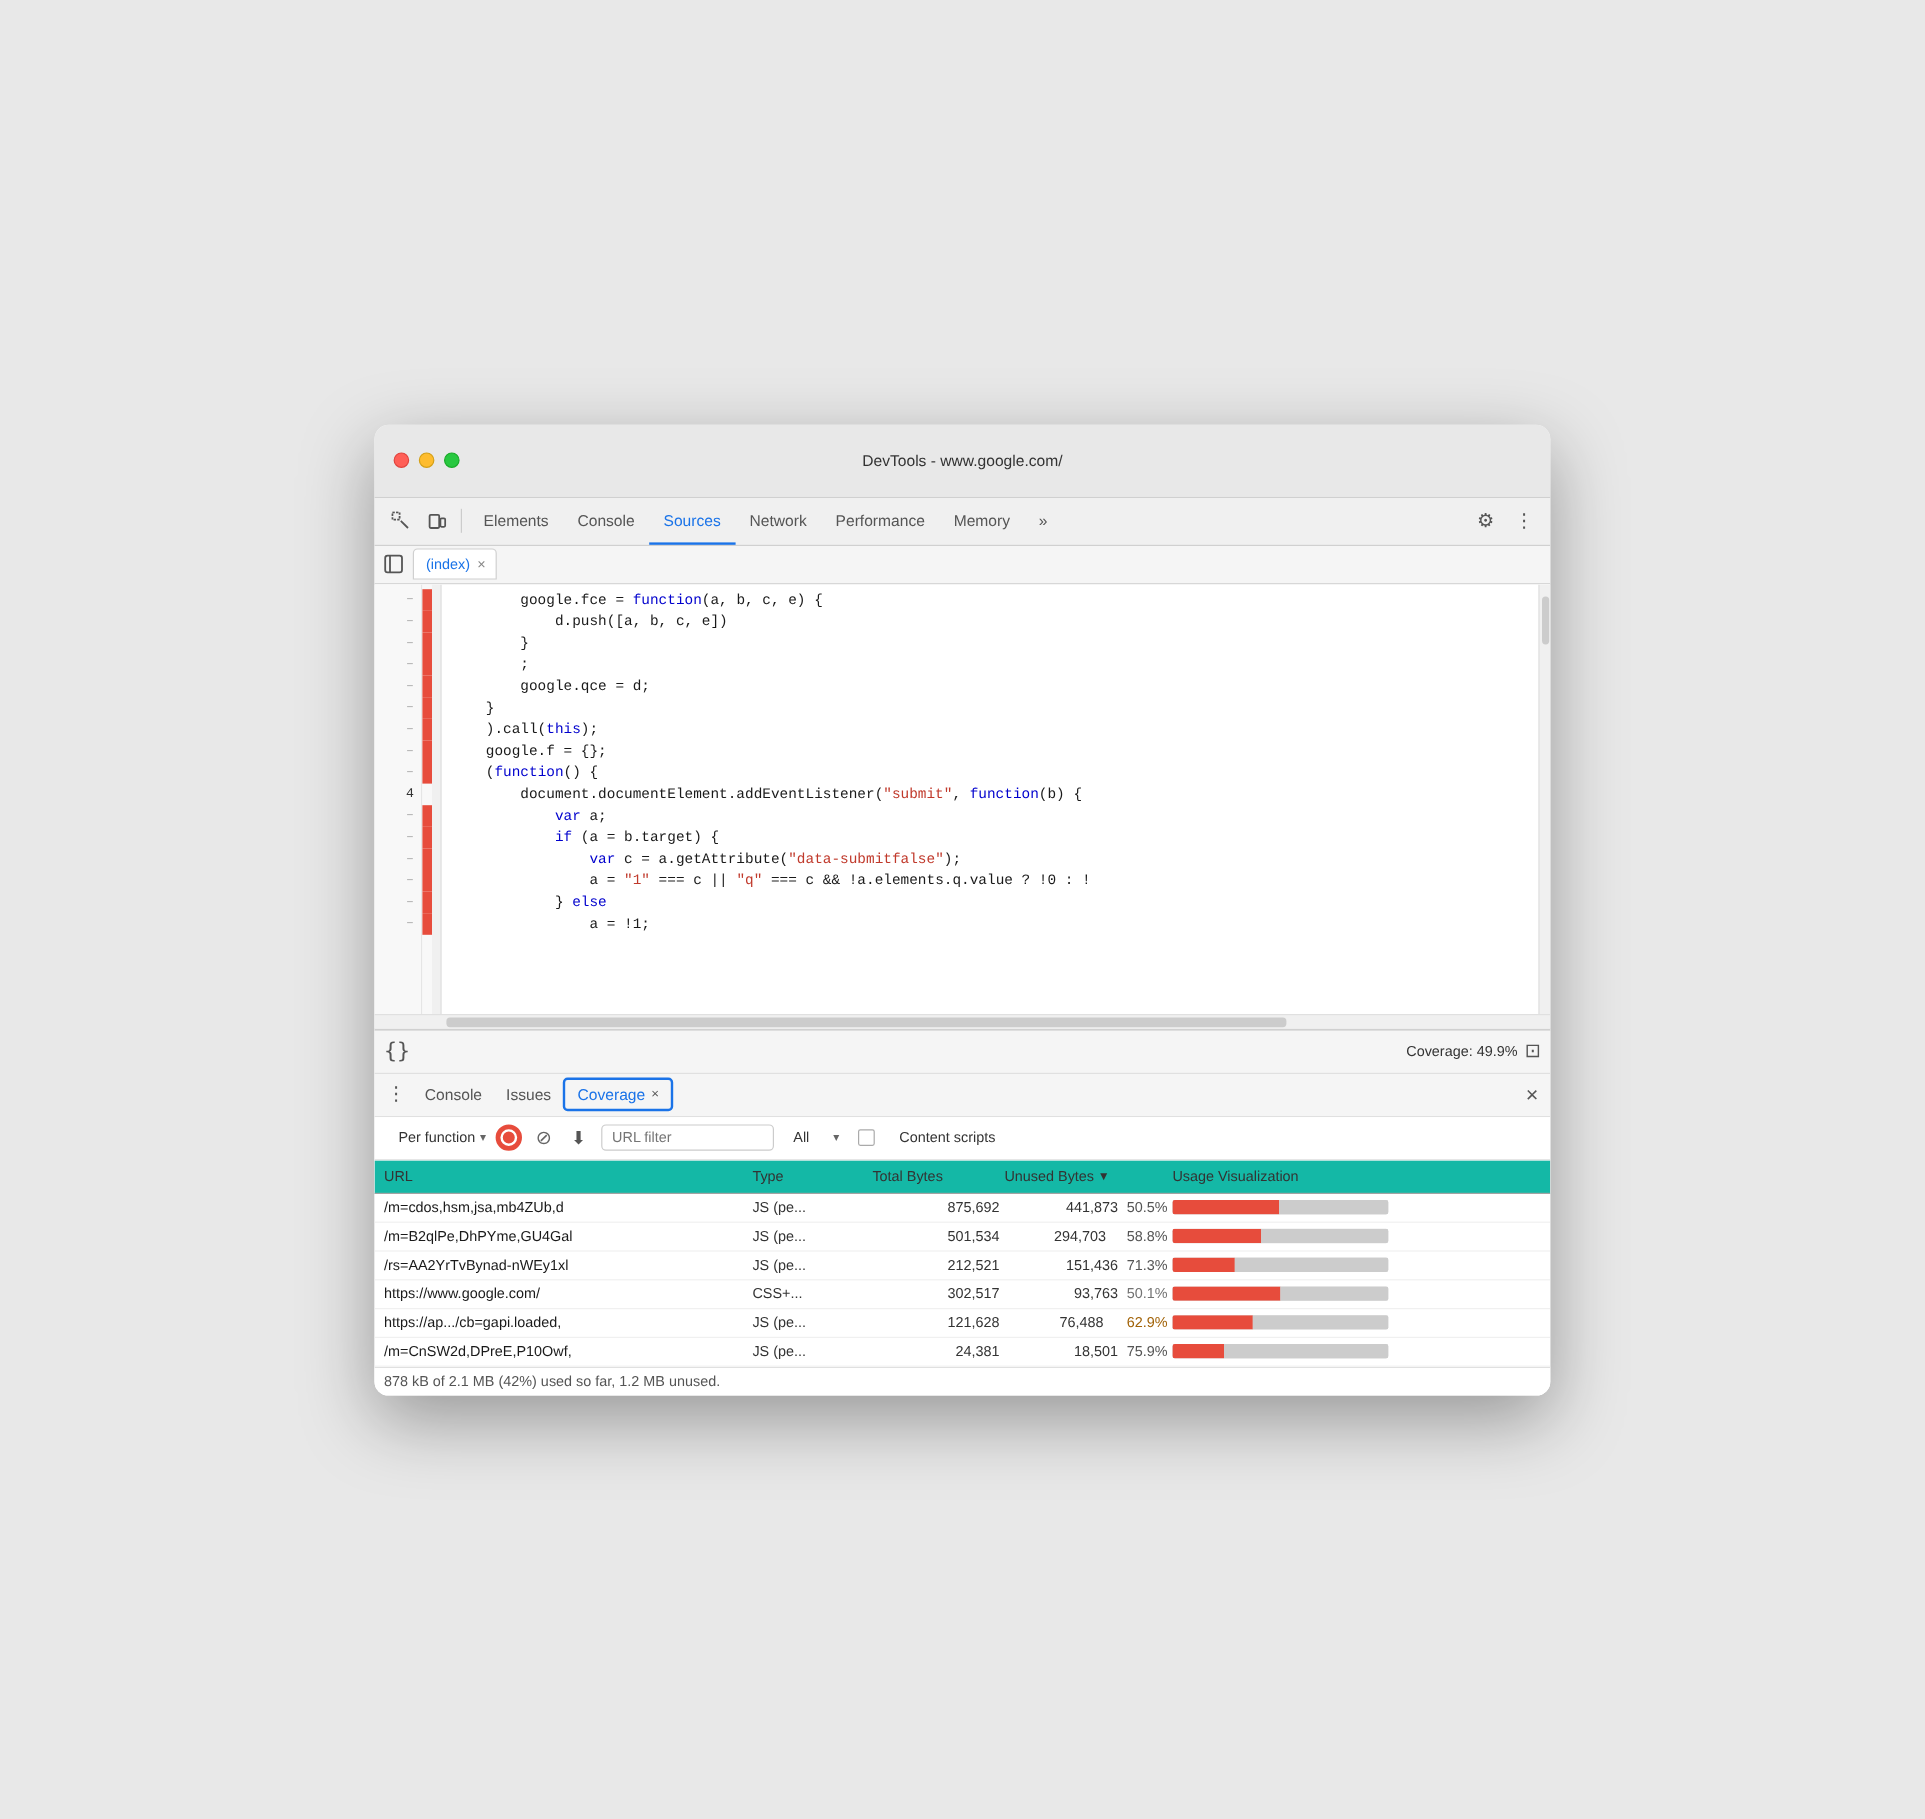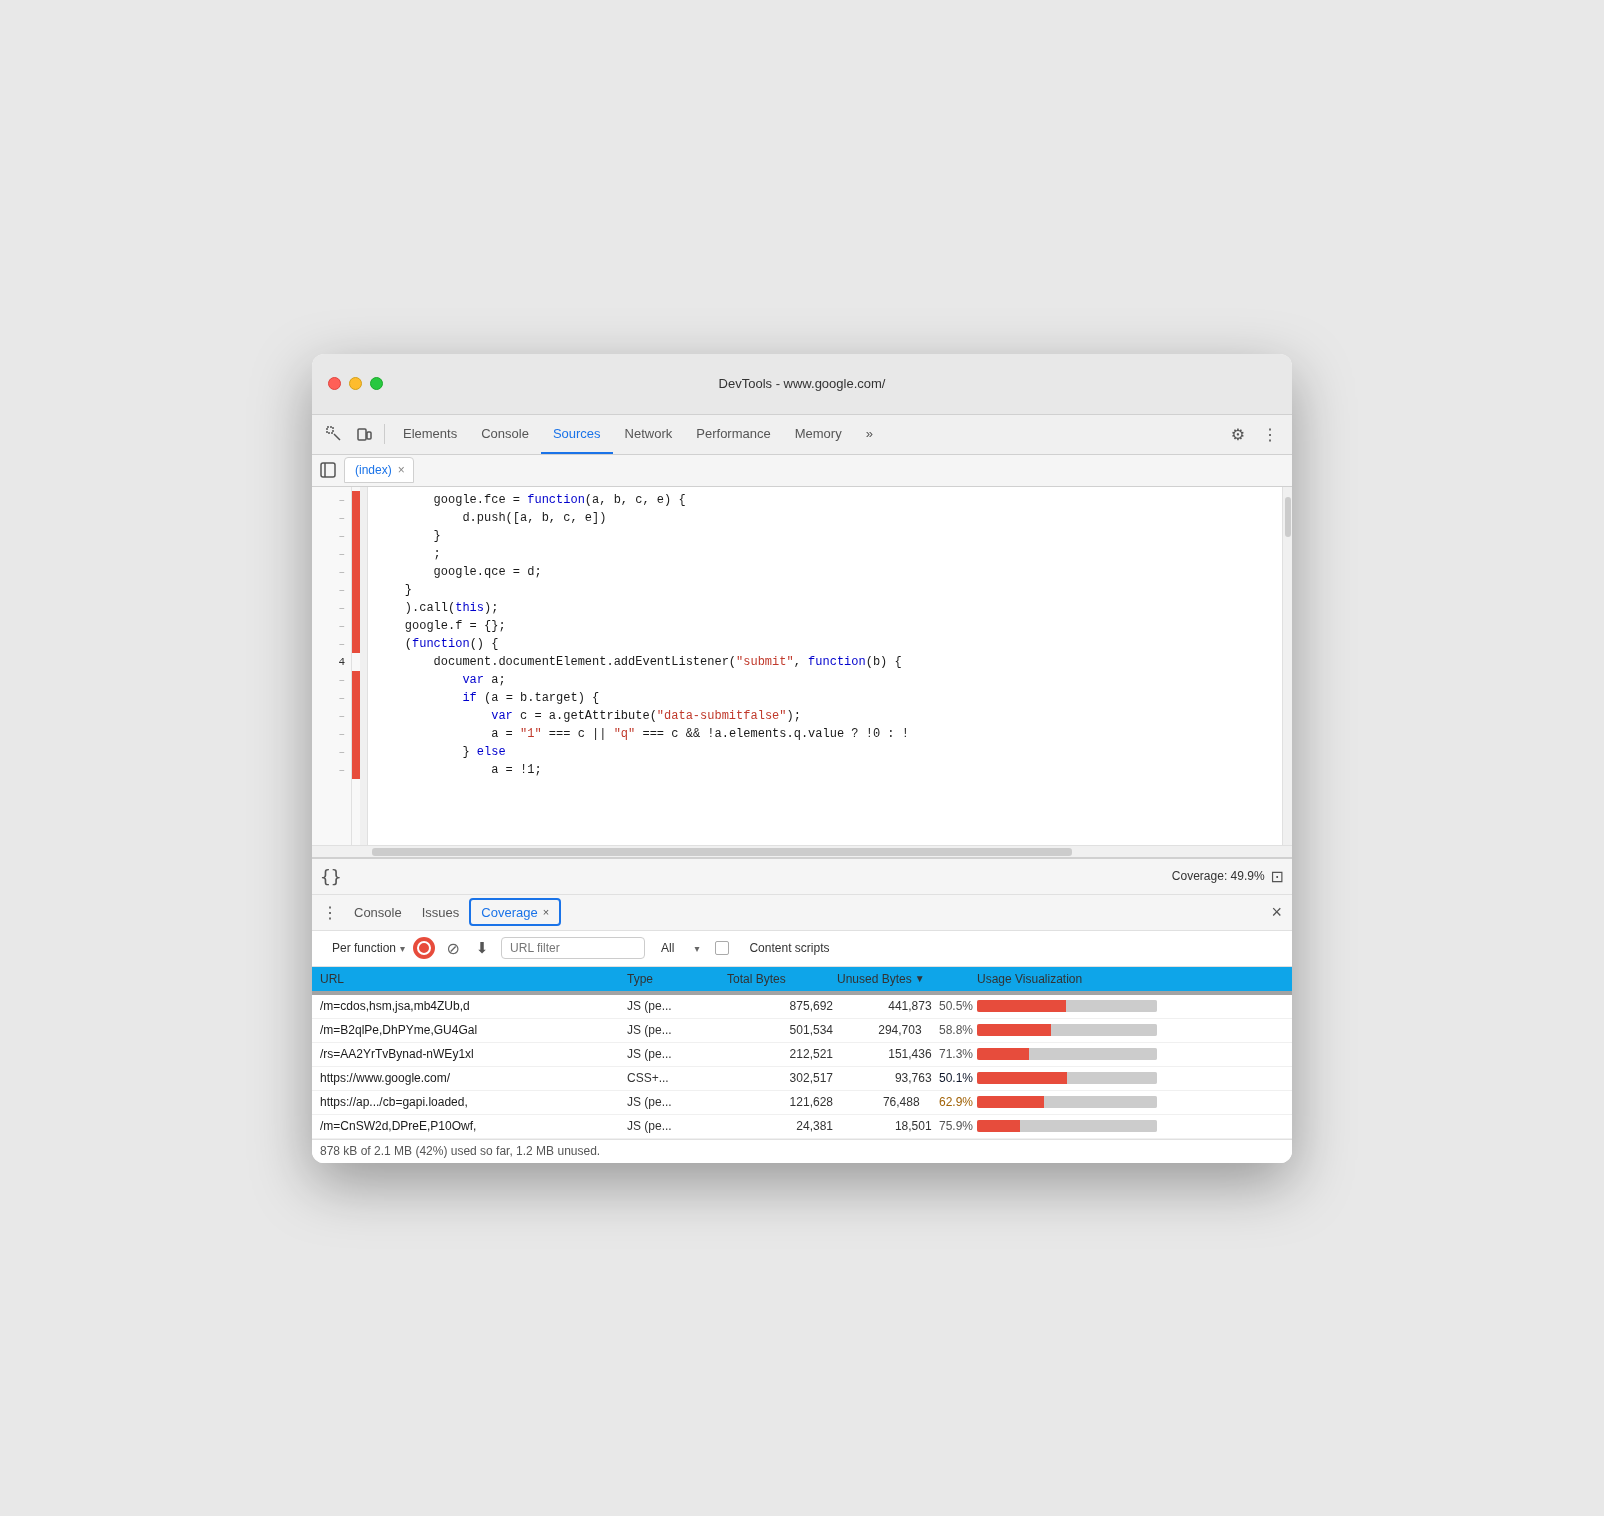--- a/index.html
+++ b/index.html
@@ -425,22 +425,22 @@
     
     .coverage-table {
       flex: 1;
       overflow: hidden;
       display: flex;
       flex-direction: column;
     }
     .table-header {
       display: grid;
       grid-template-columns: 1fr 100px 110px 140px 1fr;
-      background: #0ea5e9;
-      border-bottom: 4px solid #a3a3a3;
+      background: #14b8a6;
+      border-bottom: 1px solid #a3a3a3;
       padding: 0 8px;
       height: 28px;
       align-items: center;
     }
     .th {
       font-size: 12px;
       color: #333;
       font-weight: 500;
     }
     .th.sorted {
@@ -755,21 +755,21 @@
             </div>
           </div>
         </div>
 
         <div class="table-row">
           <span class="td url">https://www.google.com/</span>
           <span class="td">CSS+...</span>
           <span class="td num">302,517</span>
           <span class="td num">
             <span>93,763</span>
-            <span style="margin-left:4px; color:#0f172a">50.1%</span>
+            <span style="margin-left:4px; color:#737373">50.1%</span>
           </span>
           <div class="usage-bar-cell">
             <div class="usage-bar">
               <div class="usage-used" style="width: 49.9%"></div>
               <div class="usage-unused" style="width: 50.1%"></div>
             </div>
           </div>
         </div>
 
         <div class="table-row">

